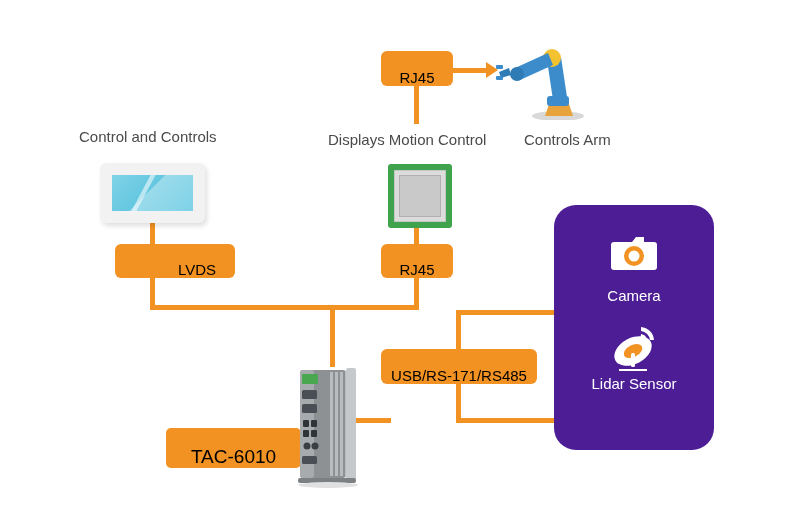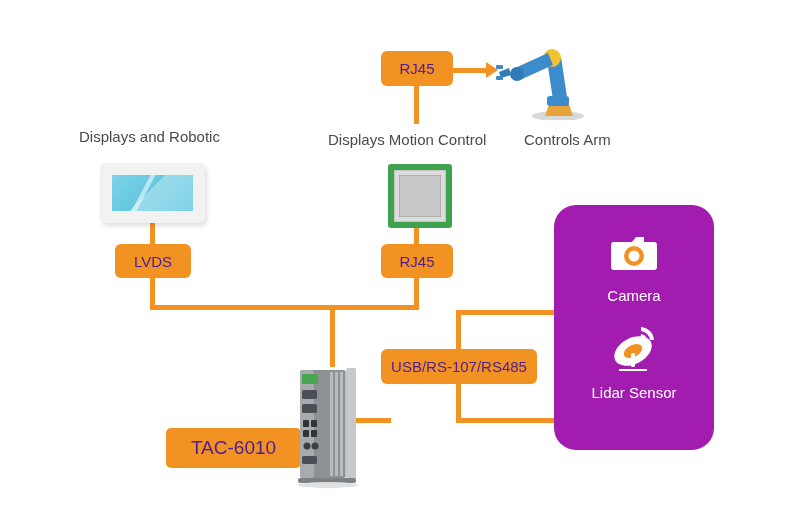--- a/index.html
+++ b/index.html
@@ -1,28 +1,28 @@
 <!DOCTYPE html>
 <html><head>
 <meta charset="utf-8">
 <style>
   html,body{margin:0;padding:0;}
   body{width:800px;height:508px;background:#ffffff;font-family:"Liberation Sans",sans-serif;overflow:hidden;}
   #stage{position:relative;width:800px;height:508px;}
 
   .lbl{position:absolute;color:#4a4a4a;font-size:15px;white-space:nowrap;}
 
-  .pill{position:absolute;background:#f29222;color:#4c1d95;border-radius:6px;
-        display:flex;align-items:center;justify-content:center;
+  .pill{position:absolute;background:#f29222;color:#000000;border-radius:6px;
+        display:flex;align-items:flex-end;justify-content:center;
         font-size:15px;white-space:nowrap;}
   .pill.big{font-size:19px;font-weight:normal;border-radius:5px;}
 
   .line{position:absolute;background:#f29222;}
 
-  .card{position:absolute;background:#a21caf;border-radius:22px;}
+  .card{position:absolute;background:#4c1d95;border-radius:22px;}
   .card .ctext{position:absolute;width:100%;text-align:center;color:#ffffff;font-size:15px;}
 
   
   .tablet{position:absolute;background:#f2f2f2;border-radius:6px;box-shadow:2px 3px 5px rgba(0,0,0,.13);}
   .tablet .screen{position:absolute;left:12px;top:12px;right:12px;bottom:12px;
      background:linear-gradient(135deg,#7fd3e8 0%,#64c7e0 45%,#9adbeb 46%,#7ed2e7 100%);}
   .tablet .glare{position:absolute;left:0;top:0;width:100%;height:100%;
      background:linear-gradient(118deg,rgba(255,255,255,0) 38%,rgba(255,255,255,.55) 39%,rgba(255,255,255,.55) 43%,rgba(255,255,255,0) 44%);}
 
   
@@ -58,35 +58,35 @@
   <div class="line" style="left:330px;top:305px;width:5px;height:62px;"></div>
 
   <div class="line" style="left:456px;top:310px;width:5px;height:42px;"></div>
   <div class="line" style="left:456px;top:310px;width:104px;height:5px;"></div>
 
   <div class="line" style="left:335px;top:418px;width:56px;height:5px;"></div>
   <div class="line" style="left:456px;top:418px;width:5px;height:5px;"></div>
   <div class="line" style="left:456px;top:418px;width:104px;height:5px;"></div>
   <div class="line" style="left:456px;top:352px;width:5px;height:70px;"></div>
 
-  <div class="lbl" style="left:79px;top:128px;">Displays and Robotic</div>
+  <div class="lbl" style="left:79px;top:128px;">Control and Controls</div>
   <div class="lbl" style="left:328px;top:131px;">Displays Motion Control</div>
   <div class="lbl" style="left:524px;top:131px;">Controls Arm</div>
 
   <div class="pill" style="left:381px;top:51px;width:72px;height:35px;">
     <span>RJ45</span>
   </div>
-  <div class="pill" style="left:115px;top:244px;width:76px;height:34px;">
+  <div class="pill" style="left:115px;top:244px;width:76px;height:34px;padding-left:44px;">
     <span>LVDS</span>
   </div>
   <div class="pill" style="left:381px;top:244px;width:72px;height:34px;">
     <span>RJ45</span>
   </div>
   <div class="pill" style="left:381px;top:349px;width:156px;height:35px;">
-    <span>USB/RS-107/RS485</span>
+    <span>USB/RS-171/RS485</span>
   </div>
   <div class="pill big" style="left:166px;top:428px;width:135px;height:40px;">
     <span>TAC-6010</span>
   </div>
 
   <div class="tablet" style="left:100px;top:163px;width:105px;height:60px;">
     <div class="screen">
       <div class="glare"></div>
     </div>
   </div>
@@ -131,21 +131,21 @@
     <div style="position:absolute;left:55px;top:118px;width:52px;height:48px;">
       <svg width="52" height="48" viewBox="0 0 52 48">
         <ellipse cx="24" cy="28" rx="20" ry="13" transform="rotate(-28 24 28)" fill="#ffffff"></ellipse>
         <ellipse cx="24" cy="28" rx="10" ry="6" transform="rotate(-28 24 28)" fill="#f29222"></ellipse>
         <rect x="22" y="30" width="4" height="14" rx="1.5" fill="#ffffff"></rect>
         <path d="M10 46 h28 v3 h-28 z" fill="#ffffff"></path>
         <path d="M32 4 a14 14 0 0 1 13 13 h-4 a10 10 0 0 0 -9 -9 z" fill="#ffffff"></path>
         <path d="M32 11 a7 7 0 0 1 6 6 h-4 a3.5 3.5 0 0 0 -2.5 -2.5 z" fill="#ffffff"></path>
       </svg>
     </div>
-    <div class="ctext" style="top:170px;margin-top:9px;">Lidar Sensor</div>
+    <div class="ctext" style="top:170px;">Lidar Sensor</div>
   </div>
 
   <div class="device" style="left:292px;top:364px;width:80px;height:125px;">
     <svg width="80" height="125" viewBox="0 0 80 125">
 
       <rect x="8" y="6" width="46" height="108" rx="3" fill="#8e9194"></rect>
       <rect x="8" y="6" width="14" height="108" rx="3" fill="#a8abae"></rect>
 
       <g fill="#b9bcbf">
         <rect x="38" y="8" width="3" height="104"></rect>

